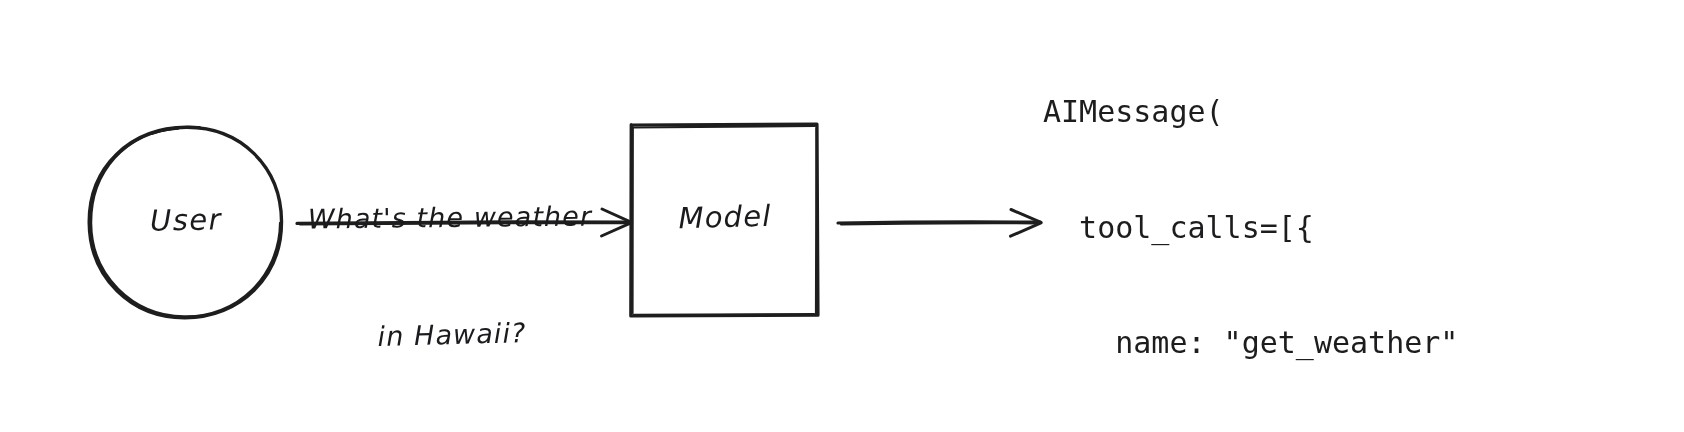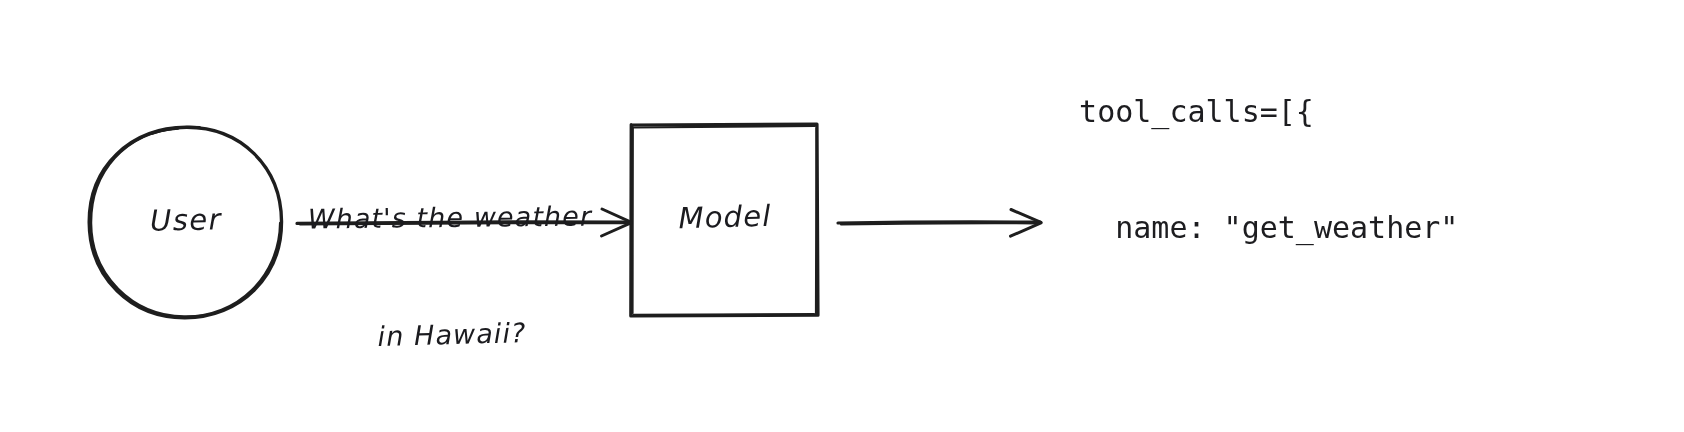--- a/index.html
+++ b/index.html
@@ -141,20 +141,21 @@
   <div class="hand" id="user-label">User</div>
 
   <div class="hand" id="model-label">Model</div>
 
   <div class="hand" id="edge-label">
     <span class="l1">What's the weather</span>
     <span class="l2">in Hawaii?</span>
   </div>
 
   <div id="code-block">
+    <span class="code-line">AIMessage(</span>
     <span class="code-line">  tool_calls=[{</span>
     <span class="code-line">    name: "get_weather"</span>
     
     
     
     
     
     
     
   </div>

